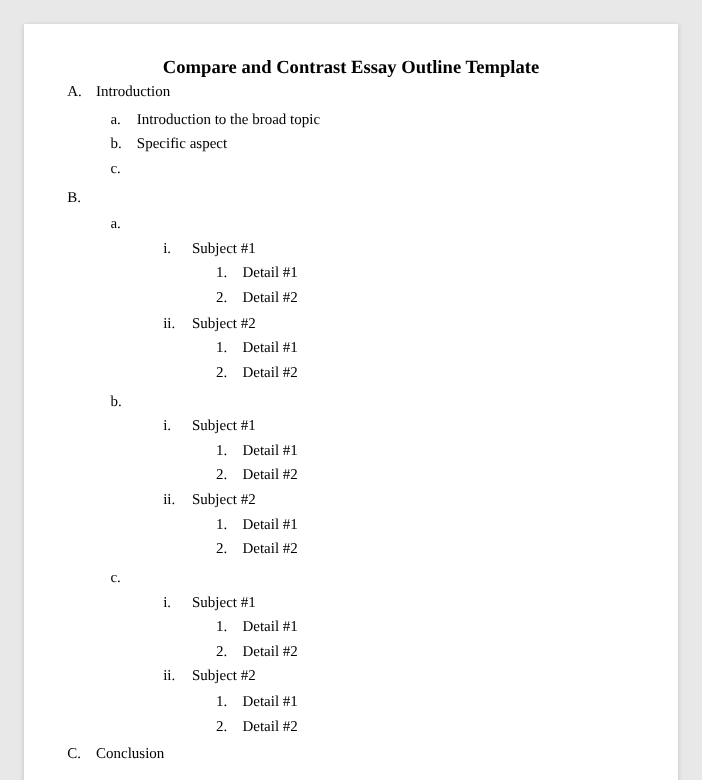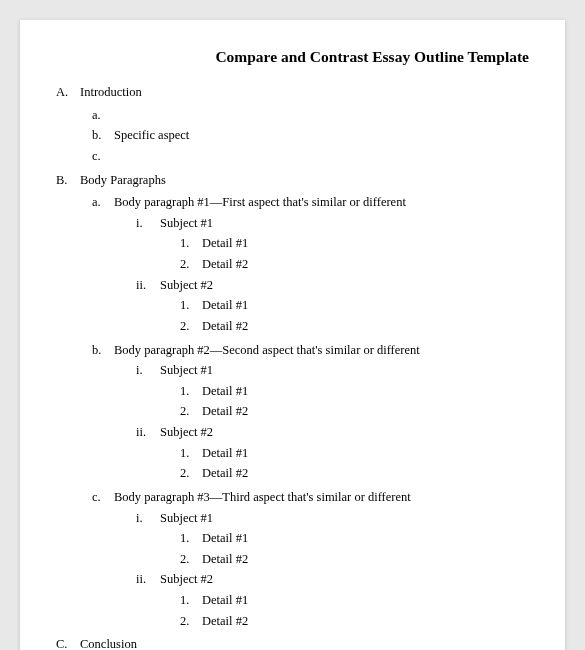--- a/index.html
+++ b/index.html
@@ -20,24 +20,23 @@
 
     .page {
       background: #ffffff;
       width: 545px;
       min-height: 610px;
       padding: 28px 36px 28px 36px;
       box-shadow: 0 1px 4px rgba(0,0,0,0.18);
     }
 
     .title {
-      text-align: right;
+      text-align: center;
       font-size: 15.5px;
       font-weight: bold;
-      margin-bottom: 16px;
       font-family: 'Times New Roman', Times, serif;
     }
 
     .outline {
       font-size: 12.5px;
       font-family: 'Times New Roman', Times, serif;
       line-height: 1.65;
     }
 
     
@@ -89,39 +88,38 @@
   <div class="title">Compare and Contrast Essay Outline Template</div>
 
   <div class="outline">
 
     <div class="level-a">
       <span class="label">A.</span>
       <span>Introduction</span>
     </div>
     <div class="level-la">
       <span class="label">a.</span>
+      <span>Introduction to the broad topic</span>
     </div>
     <div class="level-la">
       <span class="label">b.</span>
       <span>Specific aspect</span>
     </div>
     <div class="level-la">
       <span class="label">c.</span>
     </div>
 
     <div class="spacer-sm"></div>
 
     <div class="level-a">
       <span class="label">B.</span>
-      <span>Body Paragraphs</span>
     </div>
 
     <div class="level-la">
       <span class="label">a.</span>
-      <span>Body paragraph #1—First aspect that's similar or different</span>
     </div>
 
     <div class="level-i">
       <span class="label">i.</span>
       <span>Subject #1</span>
     </div>
     <div class="level-1">
       <span class="label">1.</span>
       <span>Detail #1</span>
     </div>
@@ -140,21 +138,20 @@
     </div>
     <div class="level-1">
       <span class="label">2.</span>
       <span>Detail #2</span>
     </div>
 
     <div class="spacer-sm"></div>
 
     <div class="level-la">
       <span class="label">b.</span>
-      <span>Body paragraph #2—Second aspect that's similar or different</span>
     </div>
 
     <div class="level-i">
       <span class="label">i.</span>
       <span>Subject #1</span>
     </div>
     <div class="level-1">
       <span class="label">1.</span>
       <span>Detail #1</span>
     </div>
@@ -173,21 +170,20 @@
     </div>
     <div class="level-1">
       <span class="label">2.</span>
       <span>Detail #2</span>
     </div>
 
     <div class="spacer-sm"></div>
 
     <div class="level-la">
       <span class="label">c.</span>
-      <span>Body paragraph #3—Third aspect that's similar or different</span>
     </div>
 
     <div class="level-i">
       <span class="label">i.</span>
       <span>Subject #1</span>
     </div>
     <div class="level-1">
       <span class="label">1.</span>
       <span>Detail #1</span>
     </div>

